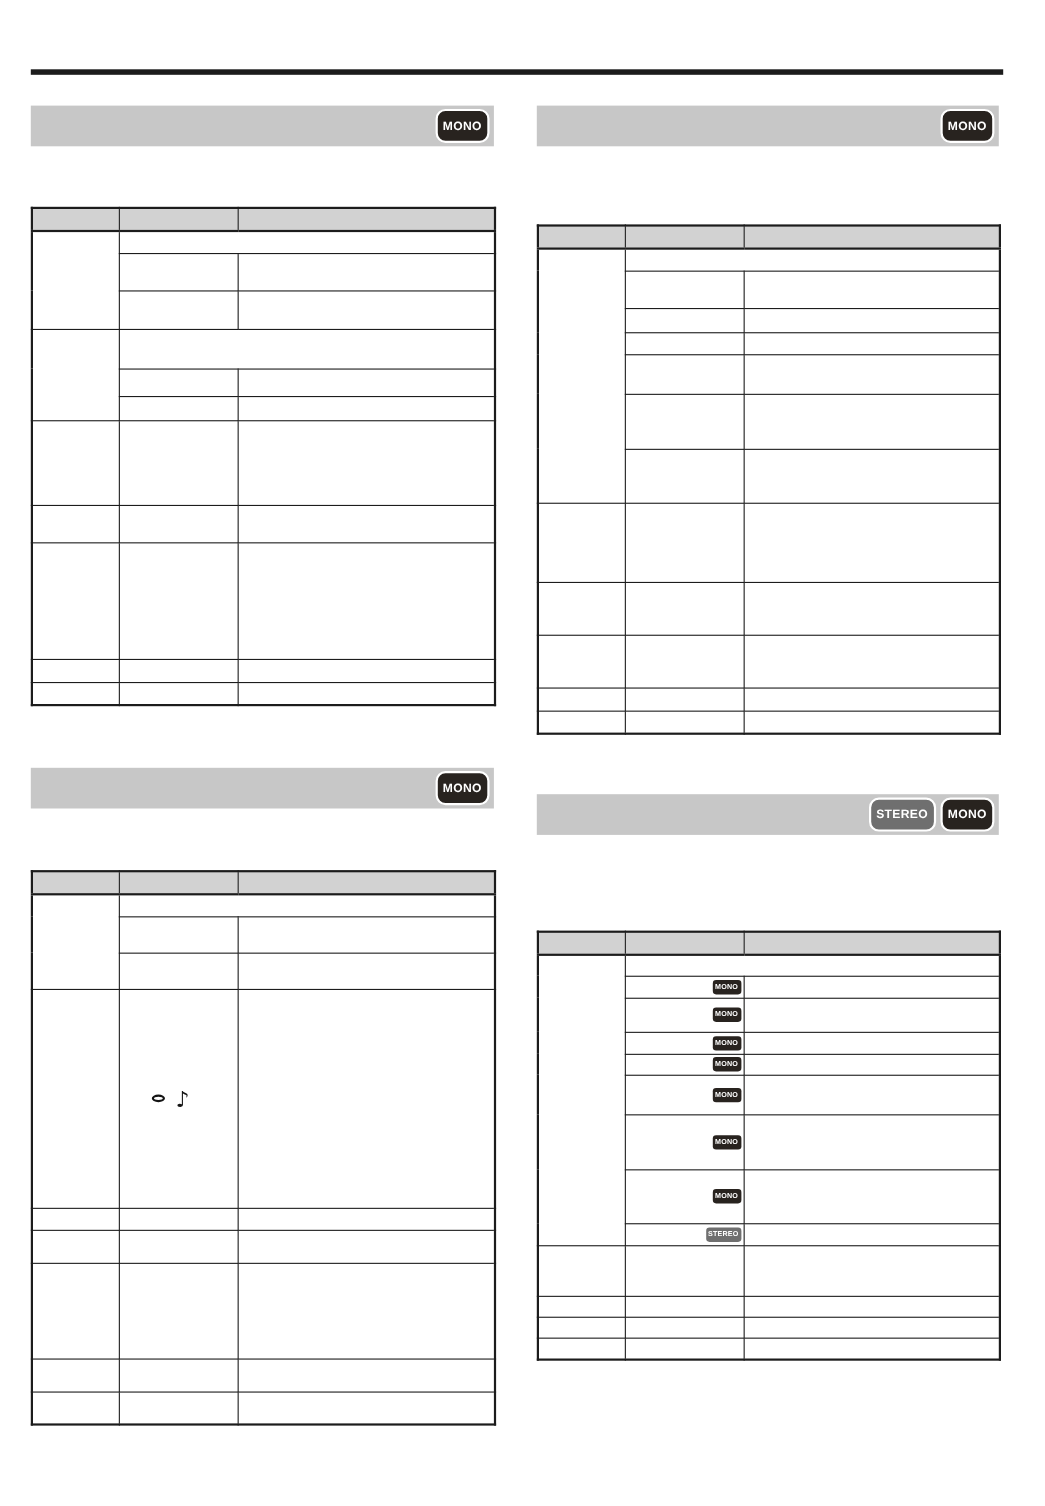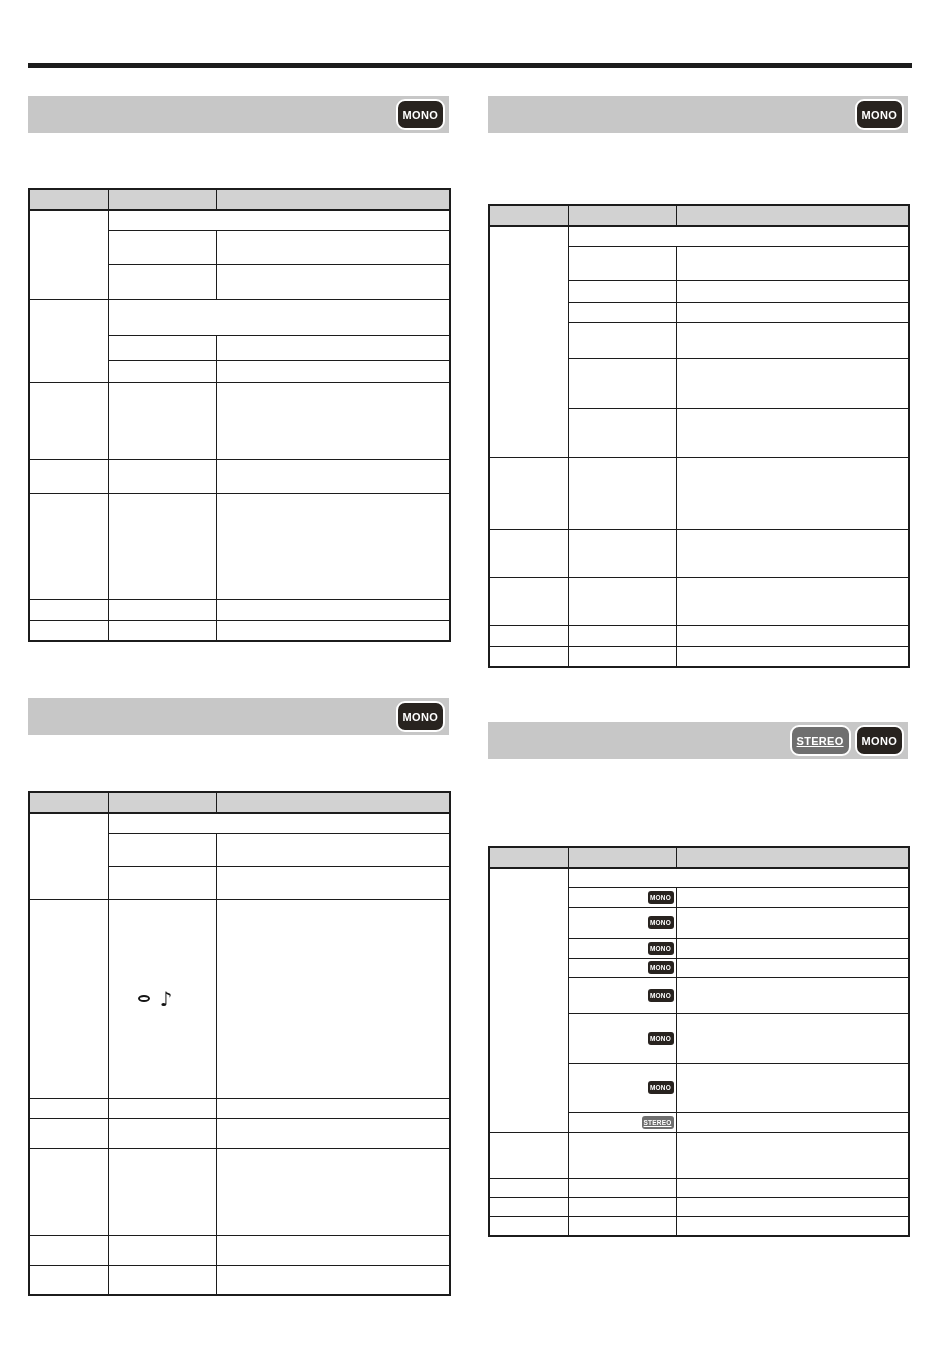--- a/index.html
+++ b/index.html
@@ -36,21 +36,21 @@
   }
   .badge-sm {
     height: 13px;
     min-width: 26px;
     padding: 0 2px;
     border-radius: 3px;
     font-size: 6.5px;
     letter-spacing: 0.2px;
   }
   .dark { background: var(--badge-dark, #28231f); }
-  .gray { background: var(--badge-gray, #6f6f6f); text-decoration: underline; }
+  .gray { background: var(--badge-gray, #6f6f6f); }
 
   table.params-table {
     position: absolute;
     border-collapse: collapse;
     table-layout: fixed;
     border: 2px solid var(--border-c, #1c1c1c);
   }
   .params-table td {
     border: 1.5px solid var(--border-c, #1c1c1c);
     padding: 0;

